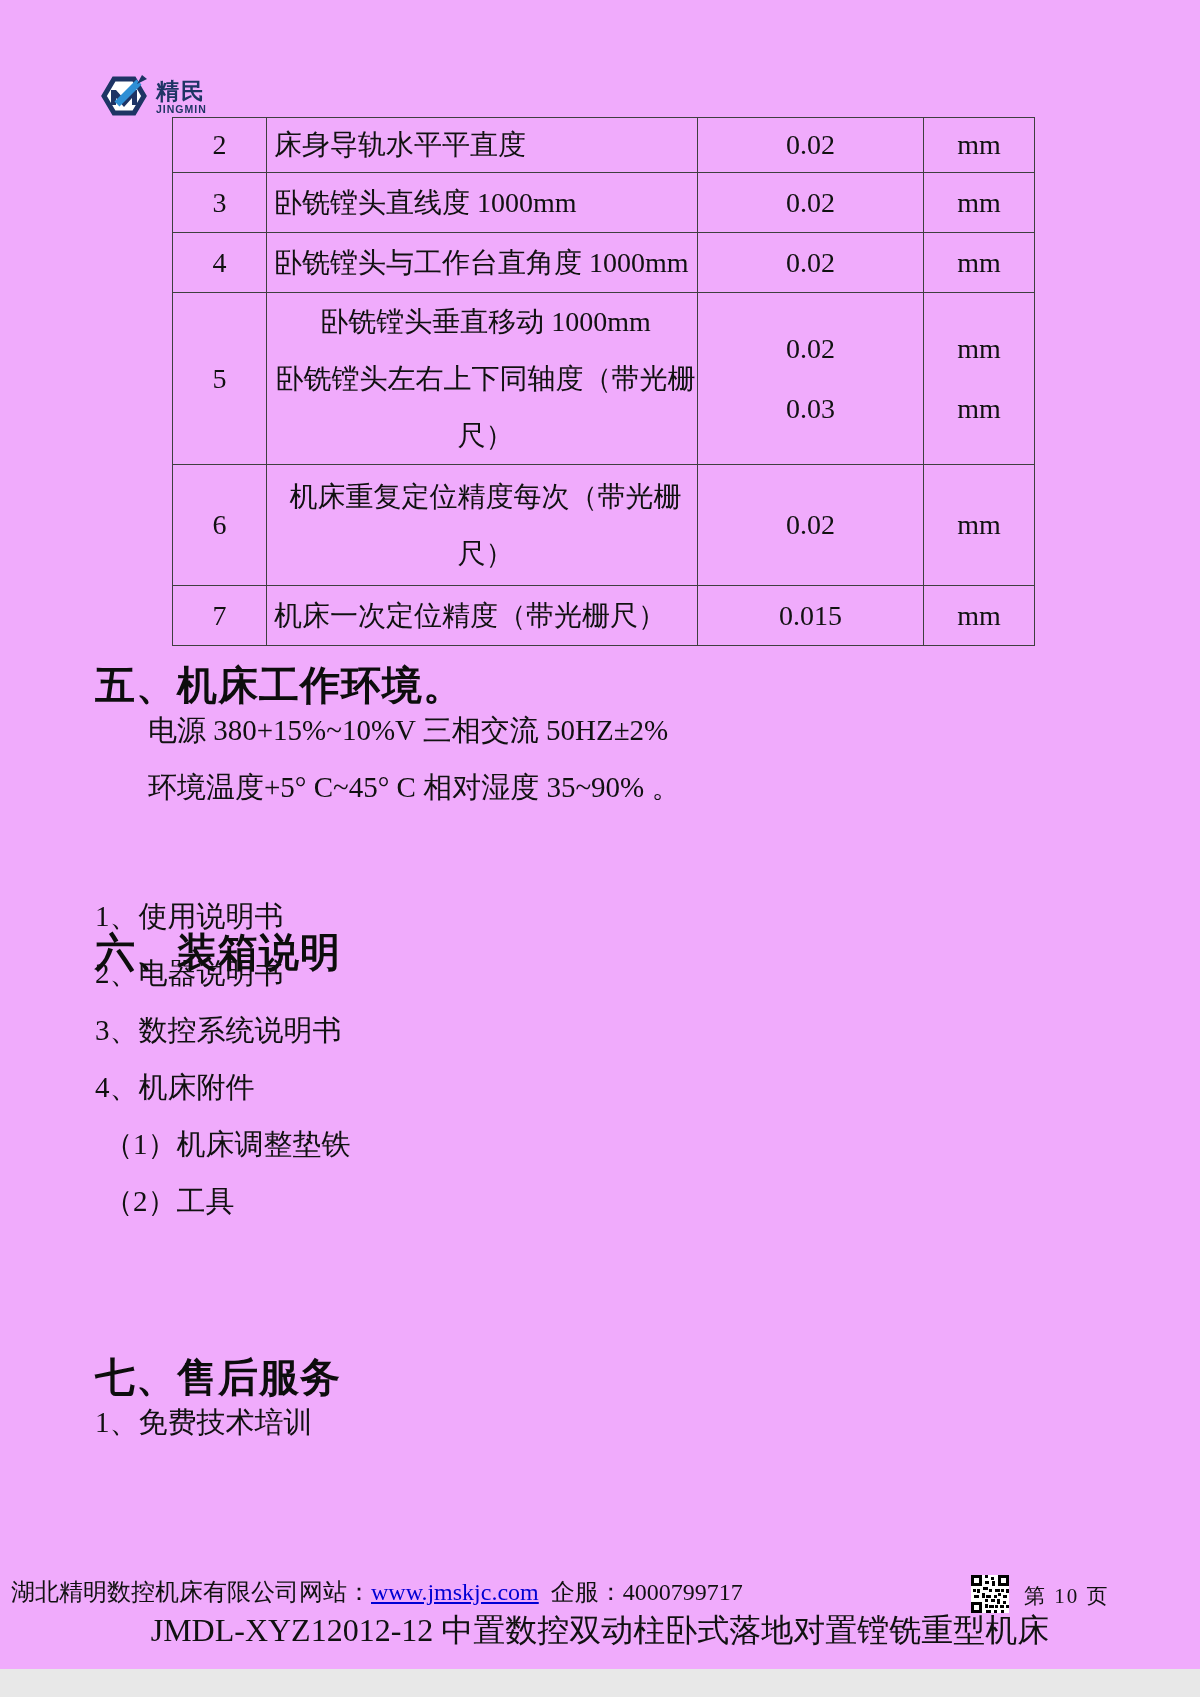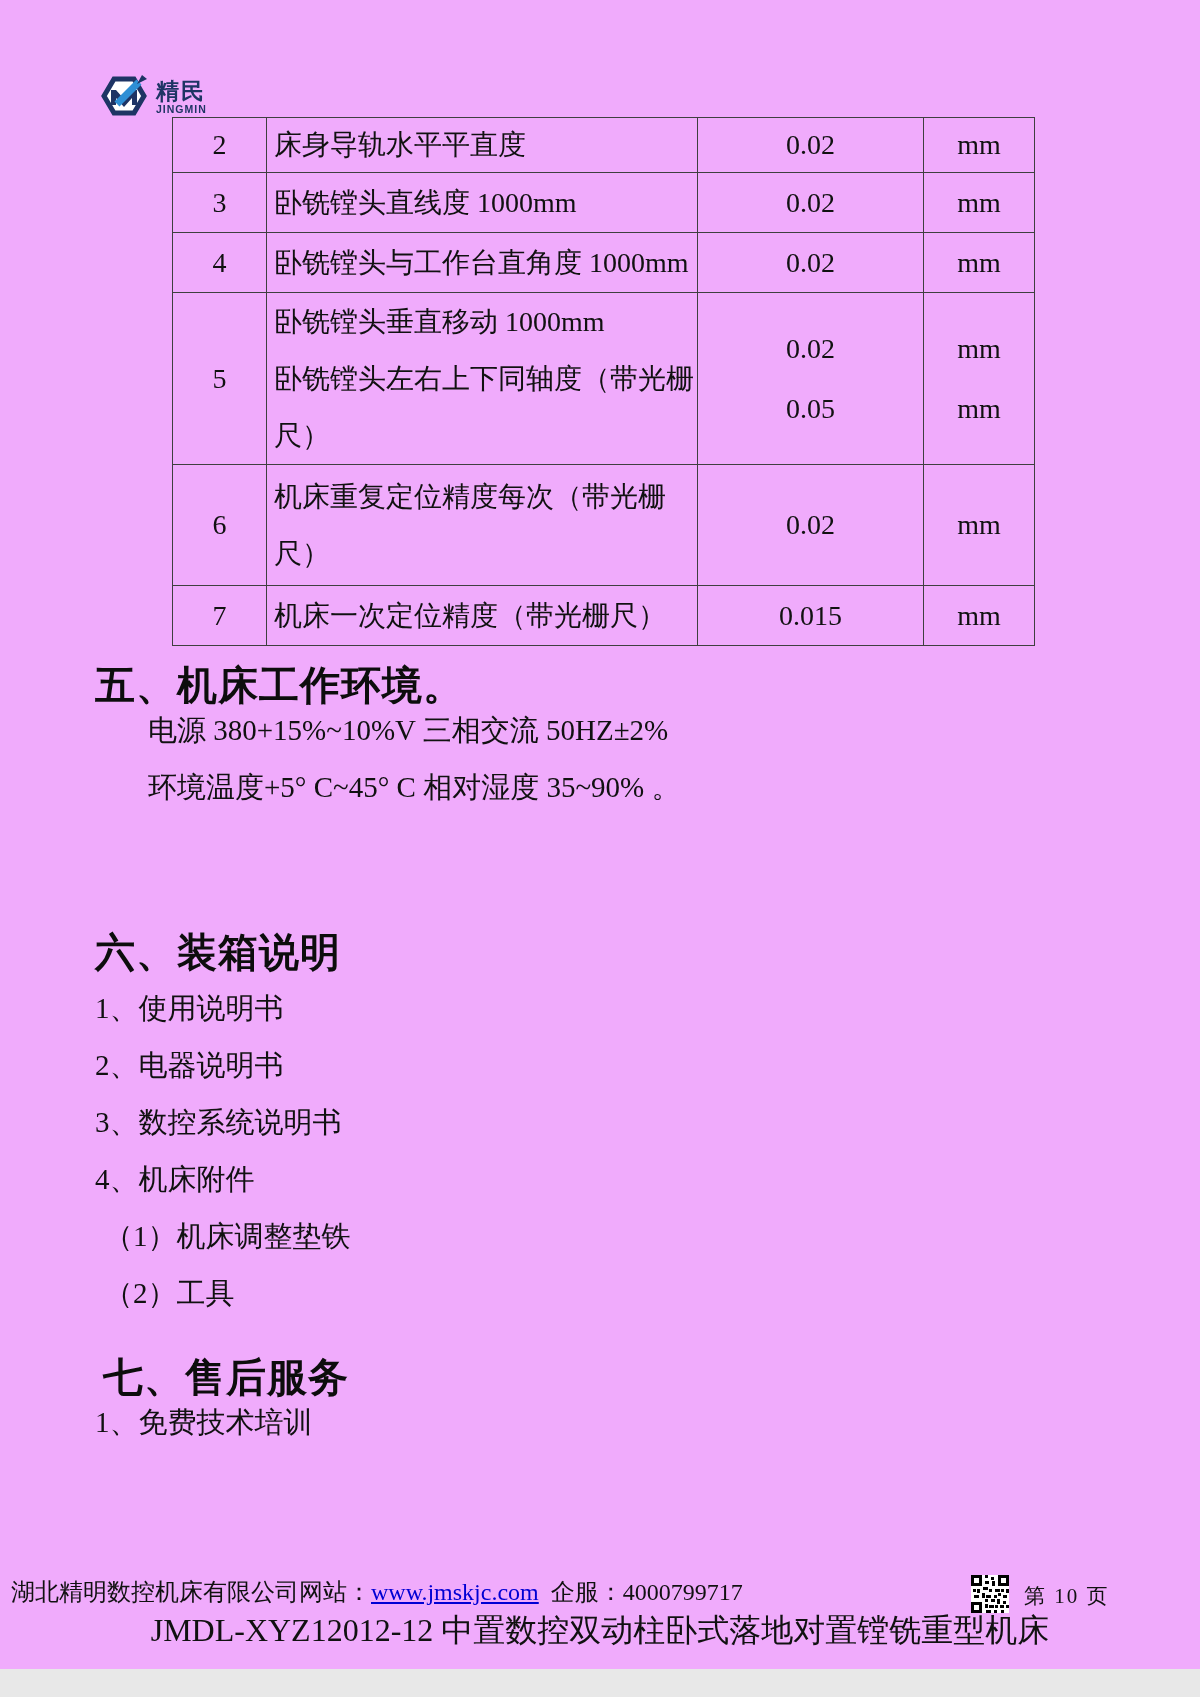--- a/index.html
+++ b/index.html
@@ -25,32 +25,32 @@
   }
   td.c-num  { width:94px;  text-align:center; }
   td.c-desc { width:431px; text-align:left; }
   td.c-desc .desc-inner { padding-left:7px; }
   td.c-val  { width:226px; text-align:center; }
   td.c-unit { width:111px; text-align:center; }
   tr.h55  td { height:55px; }
   tr.h60  td { height:60px; }
   tr.h170 td { height:170px; }
   tr.h121 td { height:121px; }
-  .lh2 { line-height:57px; }
+  .lh2 { line-height:57px;text-align:center; }
   .stack { display:flex; flex-direction:column; justify-content:center; align-items:center; gap:28px; height:100%; }
 
   
   .sec-title {
     position:absolute; left:95px;
     font-family:"Liberation Sans","DejaVu Sans",sans-serif;
     font-weight:bold; font-size:40px; color:#0d0d0d; letter-spacing:1px;
   }
   .body-line { font-size:29px; height:29px; line-height:29px; margin-bottom:28px; white-space:nowrap; }
   .env-block  { position:absolute; left:148px; top:716px; }
-  .pack-block { position:absolute; left:95px;  top:994px; }
+  .pack-block { position:absolute; left:95px;  top:902px; }
   .pack-block .sub { padding-left:9px; }
   .service-block { position:absolute; left:95px; top:1408px; }
 
   
   .footer-line1 { position:absolute; left:11px; top:1576px; width:1200px; text-align:left; font-size:24px; white-space:nowrap; }
   .footer-line2 { position:absolute; left:0; top:1609px; width:1200px; text-align:center; font-size:32px; white-space:nowrap; }
   .footer-link { text-decoration:underline; }
   .qr { position:absolute; left:971px; top:1575px; width:38px; height:38px; }
   .page-num { position:absolute; left:1024px; top:1582px; font-size:21px; letter-spacing:2px; }
 </style>
@@ -102,21 +102,21 @@
         <td class="c-num">5</td>
         <td class="c-desc">
           <div class="desc-inner lh2">
             <div>卧铣镗头垂直移动 1000mm</div>
             <div>卧铣镗头左右上下同轴度（带光栅尺）</div>
           </div>
         </td>
         <td class="c-val">
           <div class="stack">
             <div>0.02</div>
-            <div>0.05</div>
+            <div>0.03</div>
           </div>
         </td>
         <td class="c-unit">
           <div class="stack">
             <div>mm</div>
             <div>mm</div>
           </div>
         </td>
       </tr>
       <tr class="h121">
@@ -147,21 +147,21 @@
   <div class="sec-title" style="top:925px;">六、装箱说明</div>
   <div class="pack-block">
     <div class="body-line">1、使用说明书</div>
     <div class="body-line">2、电器说明书</div>
     <div class="body-line">3、数控系统说明书</div>
     <div class="body-line">4、机床附件</div>
     <div class="body-line sub">（1）机床调整垫铁</div>
     <div class="body-line sub">（2）工具</div>
   </div>
 
-  <div class="sec-title" style="top:1350px;margin-left:8px;">七、售后服务</div>
+  <div class="sec-title" style="top:1350px;">七、售后服务</div>
   <div class="service-block">
     <div class="body-line">1、免费技术培训</div>
   </div>
 
   <div class="footer-line1"><span>湖北精明数控机床有限公司网站：</span><a class="footer-link" href="#" style="color:#0000d4;">www.jmskjc.com</a><span>&nbsp;&nbsp;</span><span>企服：4000799717</span></div>
   <div class="footer-line2">JMDL-XYZ12012-12 中置数控双动柱卧式落地对置镗铣重型机床</div>
 
   <svg class="qr" viewBox="0 0 25 25" shape-rendering="crispEdges">
     <rect x="0" y="0" width="25" height="25" fill="#ffffff"></rect>
     <path fill="#000" d="M0,0h7v7h-7z M2,2h3v3h-3z" fill-rule="evenodd"></path>

